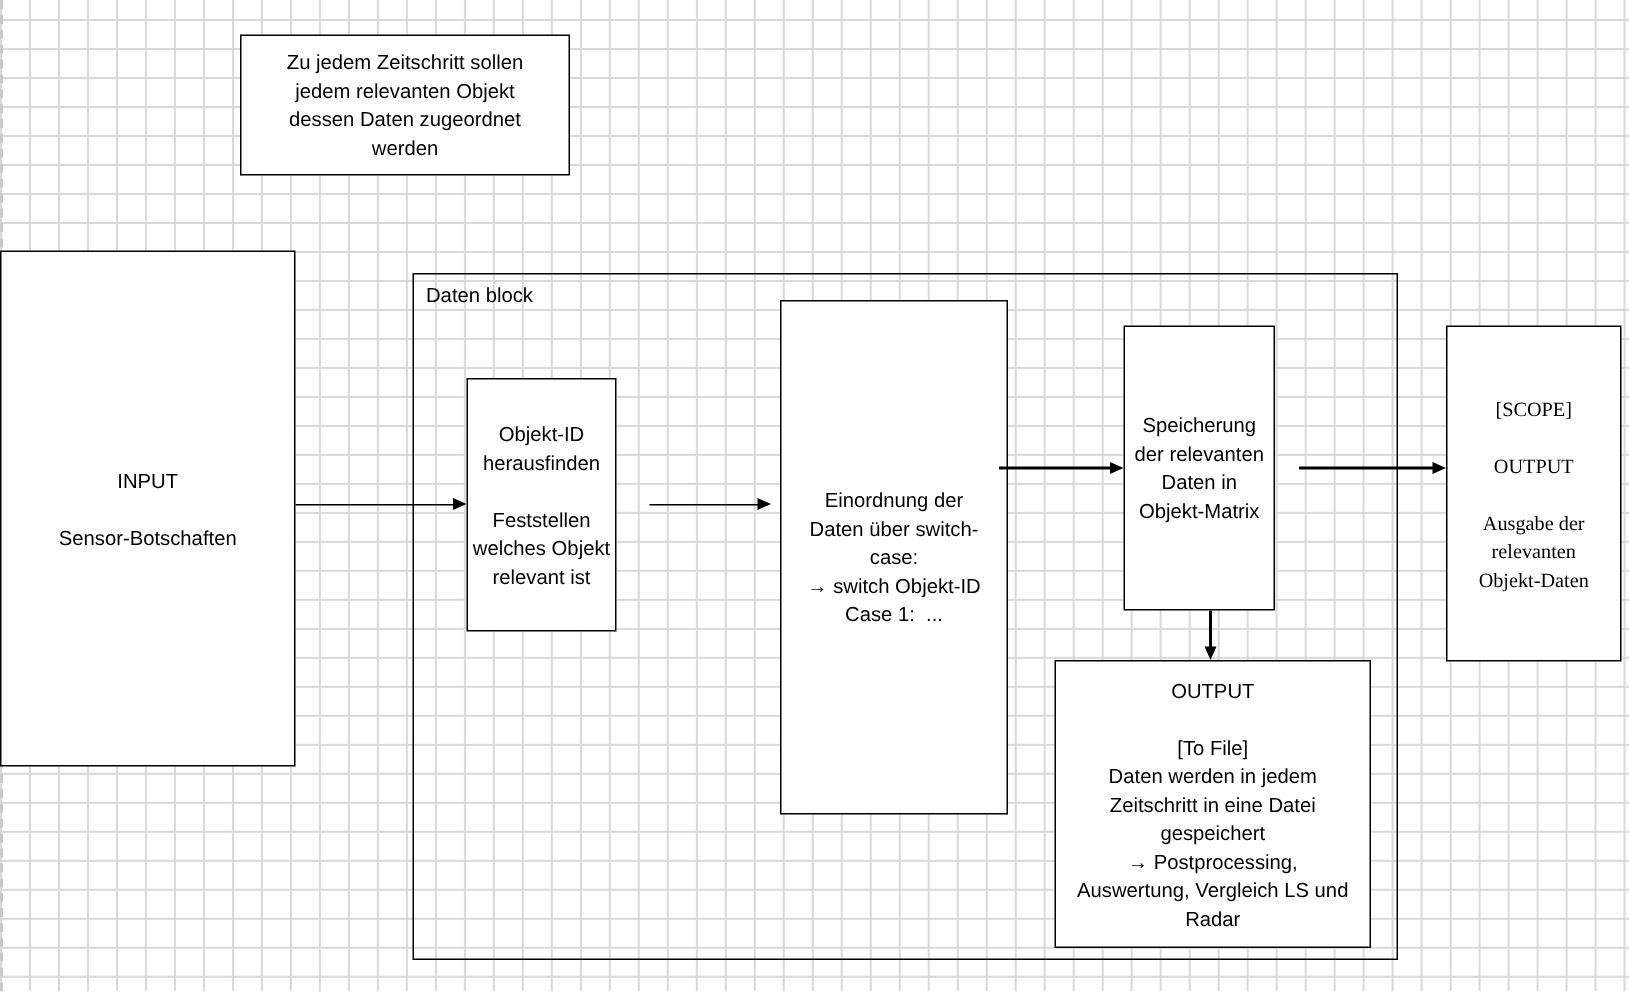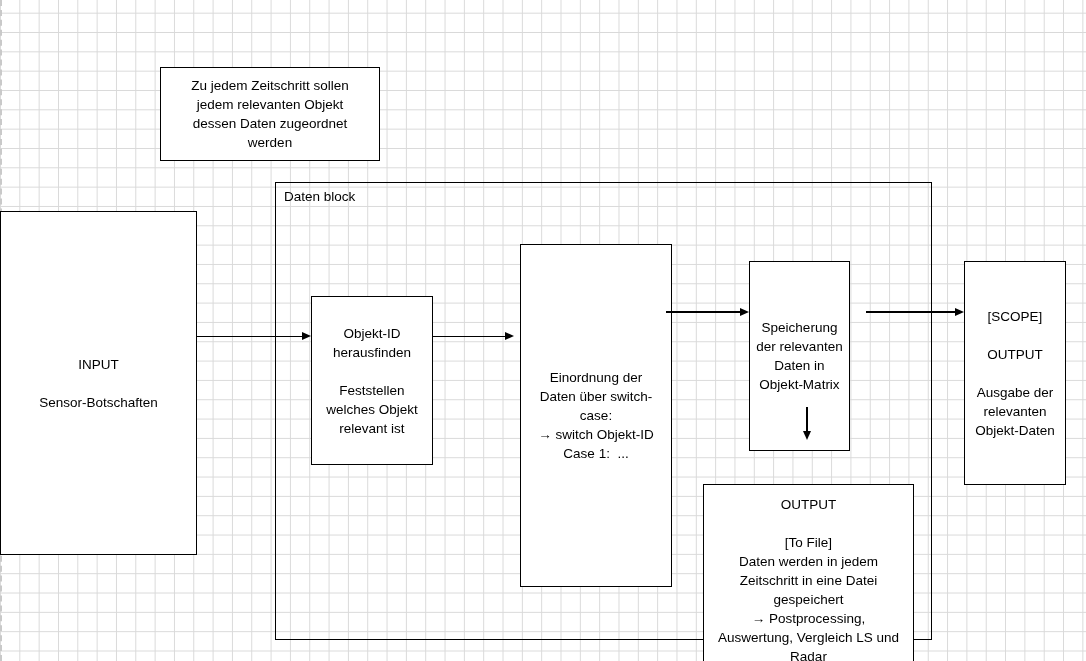--- a/index.html
+++ b/index.html
@@ -18,21 +18,21 @@
   }
   .margin-dash{
     position:absolute;left:0;top:0;bottom:0;width:0;
     border-left:2px dashed #c9c9c9;
   }
   .shape{
     position:absolute;
     border:1.5px solid #000;
     background:#fff;
     box-sizing:border-box;
-    display:flex;align-items:center;justify-content:center;margin-top:44px;
+    display:flex;align-items:center;justify-content:center;
   }
   .shape .txt{
     white-space:pre-wrap;
     text-align:center;
     font-size:13.5px;
     line-height:19px;
   }
   .container-block{
     position:absolute;
     border:1.5px solid #000;
@@ -49,25 +49,25 @@
     border-top:4.5px solid transparent;border-bottom:4.5px solid transparent;
     border-left:9px solid #000;}
   .ah-d{position:absolute;width:0;height:0;
     border-left:4.5px solid transparent;border-right:4.5px solid transparent;
     border-top:9px solid #000;}
 
   
   .note-box       {left:160px; top:23px;  width:220px; height:94px;}
   .input-box      {left:0px;   top:167px; width:197px; height:344px;}
   .code-block     {left:275px; top:182px; width:657px; height:458px;}
-  .objekt-box     {left:311px; top:252px; width:122px; height:169px;}
+  .objekt-box     {left:311px; top:252px; width:100px; height:169px;}
   .einordnung-box {left:520px; top:200px; width:152px; height:343px;}
   .speicherung-box{left:749px; top:217px; width:101px; height:190px;}
   .outputfile-box {left:703px; top:440px; width:211px; height:192px;}
-  .scope-box      {left:964px; top:217px; width:102px; height:224px;}
+  .scope-box      {left:964px; top:217px; width:117px; height:224px;font-family:Liberation Serif, serif;}
 
   .a1-line{left:197px; top:335.7px; width:106px;}
   .a1-head{left:302px; top:332px;}
   .a2-line{left:433px; top:335.7px; width:73px;}
   .a2-head{left:505px; top:332px;}
   .a3-line{left:666px; top:311.2px; width:75px;}
   .a3-head{left:740px; top:307.5px;}
   .a4-line{left:806.2px; top:407px; height:25px;}
   .a4-head{left:802.5px; top:431px;}
   .a5-line{left:866px; top:311.2px; width:90px;}

